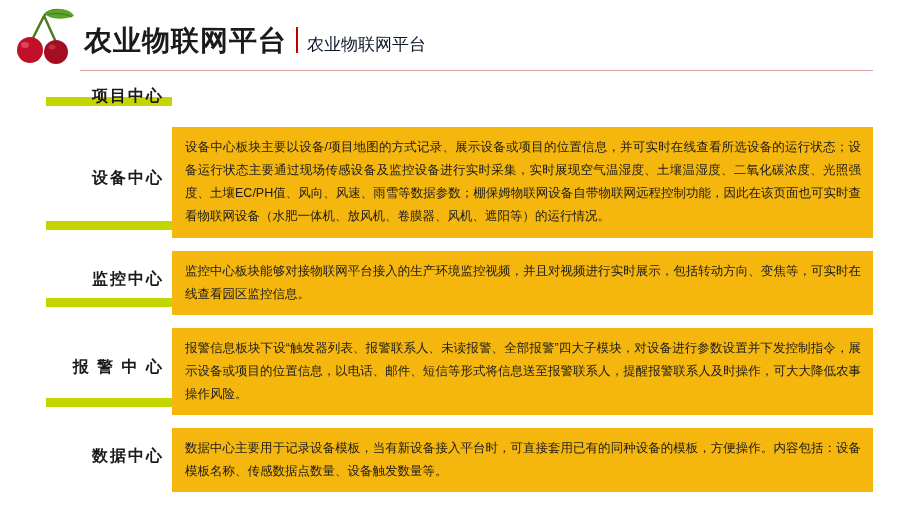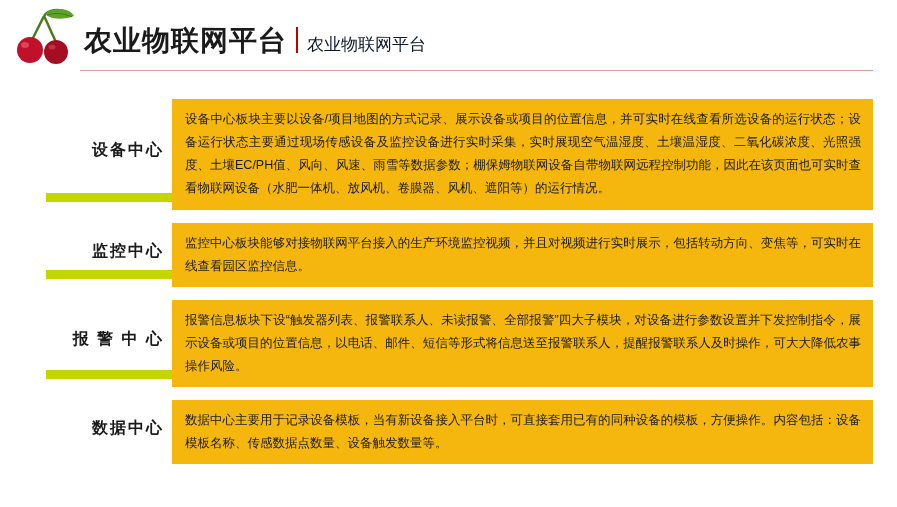--- a/index.html
+++ b/index.html
@@ -146,20 +146,24 @@
     <span class="title-divider"></span>
     <span class="title-sub">农业物联网平台</span>
   </div>
 
   <div class="header-rule"></div>
 </div>
 
 <div class="rows">
 
   <div class="row r1">
+    <div class="label-cell">
+      <span class="label-underline"></span>
+      <span class="label-text">项目中心</span>
+    </div>
   </div>
 
   <div class="row r2">
     <div class="label-cell">
       <span class="label-underline"></span>
       <span class="label-text">设备中心</span>
     </div>
     <div class="body-cell">
       <p>设备中心板块主要以设备/项目地图的方式记录、展示设备或项目的位置信息，并可实时在线查看所选设备的运行状态；设备运行状态主要通过现场传感设备及监控设备进行实时采集，实时展现空气温湿度、土壤温湿度、二氧化碳浓度、光照强度、土壤EC/PH值、风向、风速、雨雪等数据参数；棚保姆物联网设备自带物联网远程控制功能，因此在该页面也可实时查看物联网设备（水肥一体机、放风机、卷膜器、风机、遮阳等）的运行情况。</p>
     </div>

